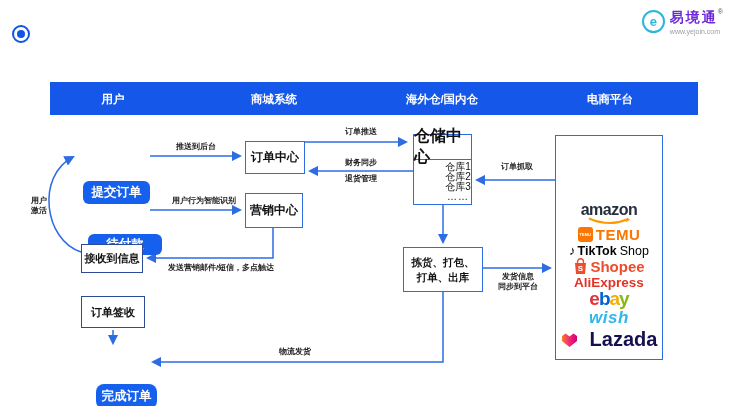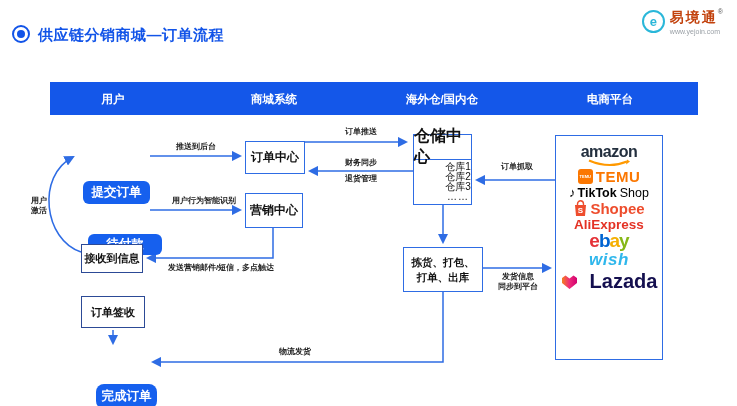--- a/index.html
+++ b/index.html
@@ -13,21 +13,21 @@
     margin:-4px 0 0 -4px; background:#1254e8; border-radius:50%; }
   .page-title { position:absolute; left:38px; top:26px; font-size:15px; font-weight:bold;
     color:#1254e8; letter-spacing:0.5px; }
 
   
   .brand { position:absolute; right:14px; top:8px; display:flex; align-items:flex-start; gap:5px; }
   .cloud-ico { width:23px; height:23px; border:2.5px solid #2ab7d9; border-radius:50%;
     color:#2ab7d9; font-size:13px; font-weight:bold; display:flex; align-items:center;
     justify-content:center; margin-top:2px; }
   .brand-txt { display:flex; flex-direction:column; }
-  .brand-name { font-size:14px; font-weight:bold; color:#c2410c; letter-spacing:2px; }
+  .brand-name { font-size:14px; font-weight:bold; color:#6d28d9; letter-spacing:2px; }
   .brand-reg { font-size:7px; vertical-align:top; color:#555; }
   .brand-url { font-size:7px; color:#9aa0a6; margin-top:1px; }
 
   
   .lane-bar { position:absolute; left:50px; top:82px; width:648px; height:33px; background:#1457e9; }
   .lane { position:absolute; top:50%; transform:translate(-50%,-50%); color:#fff;
     font-size:11.5px; font-weight:bold; white-space:nowrap; }
 
   
   .node { position:absolute; display:flex; align-items:center; justify-content:center;
@@ -50,21 +50,21 @@
     color:#111; line-height:1.35; padding:0 3px; white-space:normal; word-break:break-all; }
 
   
   .elbl { position:absolute; font-size:8px; font-weight:bold; color:#222;
     transform:translateX(-50%); white-space:nowrap; line-height:10px; text-align:center; }
   .elbl-left { transform:none; }
 
   
   .platform-panel { position:absolute; left:555px; top:135px; width:108px; height:225px;
     background:#fff; border:1.5px solid #2e6ce4; display:flex; flex-direction:column;
-    align-items:center; justify-content:flex-start; padding:8px 0; }
+    align-items:center; justify-content:flex-end; padding:8px 0; }
   .logo-row { display:flex; align-items:center; justify-content:center; }
   .amz-wrap { display:flex; flex-direction:column; align-items:center; }
   .amz-txt { font-size:16px; font-weight:bold; color:#232f3e; letter-spacing:-0.5px; line-height:15px; }
   .temu-ico { width:15px; height:15px; background:#fb7701; border-radius:3px; color:#fff;
     font-size:4px; font-weight:bold; display:flex; align-items:center; justify-content:center;
     margin-right:3px; }
   .temu-txt { font-size:15px; font-weight:900; color:#fb7701; letter-spacing:0.5px; }
   .tt-note { font-size:13px; color:#000; margin-right:2px; font-weight:bold; }
   .tt-bold { font-size:12.5px; font-weight:bold; color:#000; }
   .tt-norm { font-size:12.5px; color:#000; margin-left:3px; }
@@ -75,21 +75,20 @@
   .lzd-txt { font-size:20px; font-weight:800; color:#140f4f; margin-left:12px; }
 
   svg.flow { position:absolute; left:0; top:0; pointer-events:none; }
 </style>
 </head>
 <body>
 
 <div id="stage">
 
   <div class="title-ico"></div>
-  <div class="page-title">供应链分销商城—订单流程</div>
 
   <div class="brand">
     <div class="cloud-ico">e</div>
     <div class="brand-txt">
       <div>
         <span class="brand-name">易境通</span><span class="brand-reg">®</span>
       </div>
       <div class="brand-url">www.yejoin.com</div>
     </div>
   </div>

